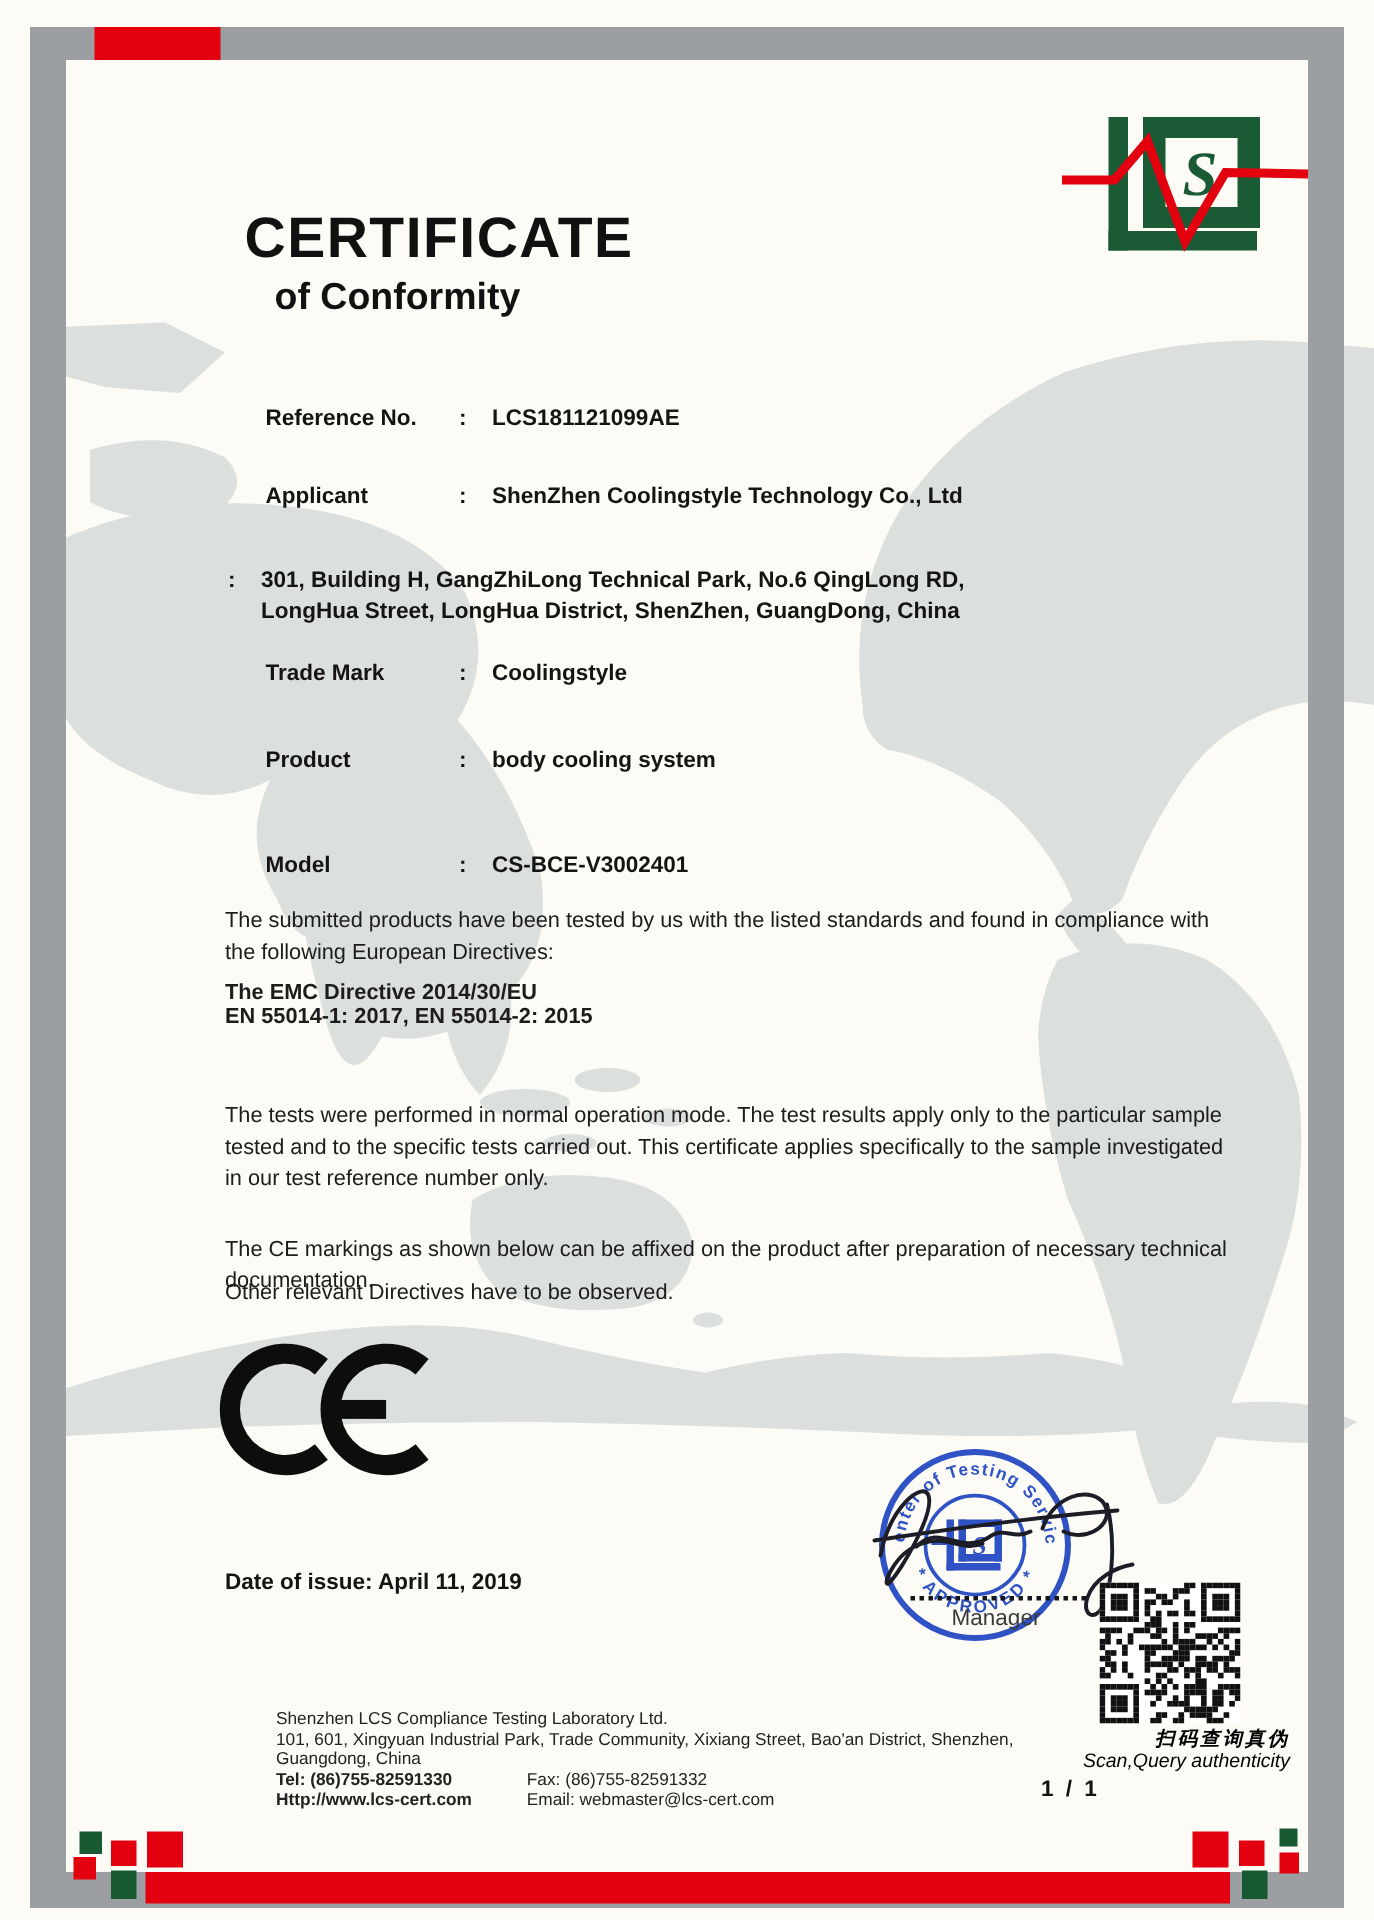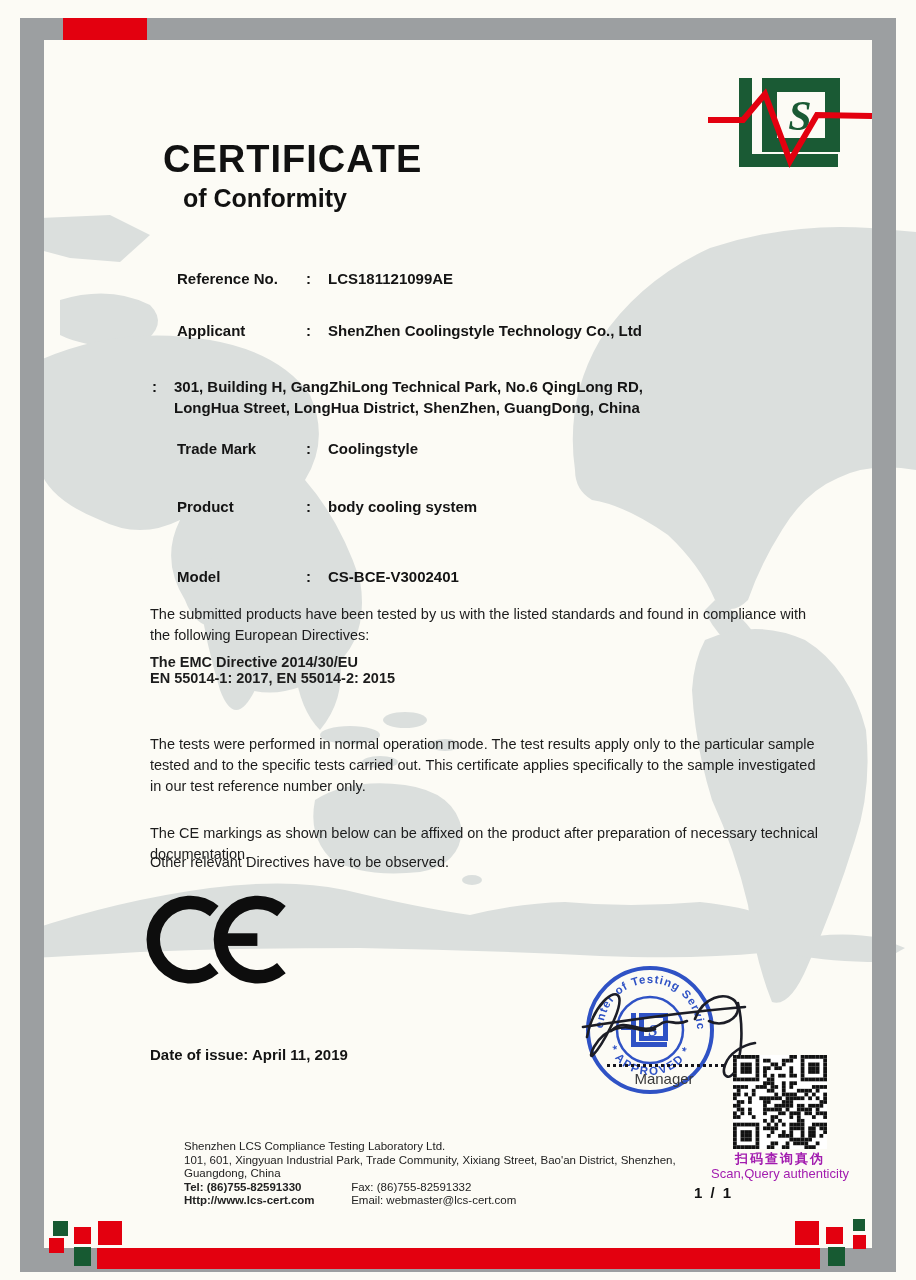--- a/index.html
+++ b/index.html
@@ -32,21 +32,21 @@
   
   .para{position:absolute;left:150px;width:668px;font-size:14.5px;line-height:21px;color:#1c1c1c;}
   .para.bold{font-weight:bold;}
   
   .date-line{position:absolute;left:150px;top:1046px;font-size:15px;font-weight:bold;color:#141414;}
   
   .dotline{position:absolute;left:607px;top:1064px;width:117px;border-top:3px dotted #15151c;}
   .manager{position:absolute;left:604px;top:1070px;width:120px;text-align:center;font-size:15px;color:#3a3a3a;}
   
   .qr-wrap{position:absolute;left:733px;top:1055px;width:94px;height:94px;}
-  .qr-cap{position:absolute;left:700px;width:160px;text-align:center;color:#a21caf;}
+  .qr-cap{position:absolute;left:700px;width:160px;text-align:right;color:#000000;font-style:italic;}
   .qr-cap.zh{top:1150px;font-size:13px;font-weight:bold;letter-spacing:2px;}
   .qr-cap.en{top:1166px;font-size:13px;}
   
   .footer{position:absolute;left:164px;top:1140px;font-size:11.5px;line-height:13.5px;color:#222;margin-left:20px;}
   .footer .c1{display:inline-block;width:164px;font-weight:bold;}
   .pagenum{position:absolute;left:694px;top:1184px;font-size:15px;font-weight:bold;letter-spacing:2px;color:#111;}
 </style>
 </head>
 <body>
 

